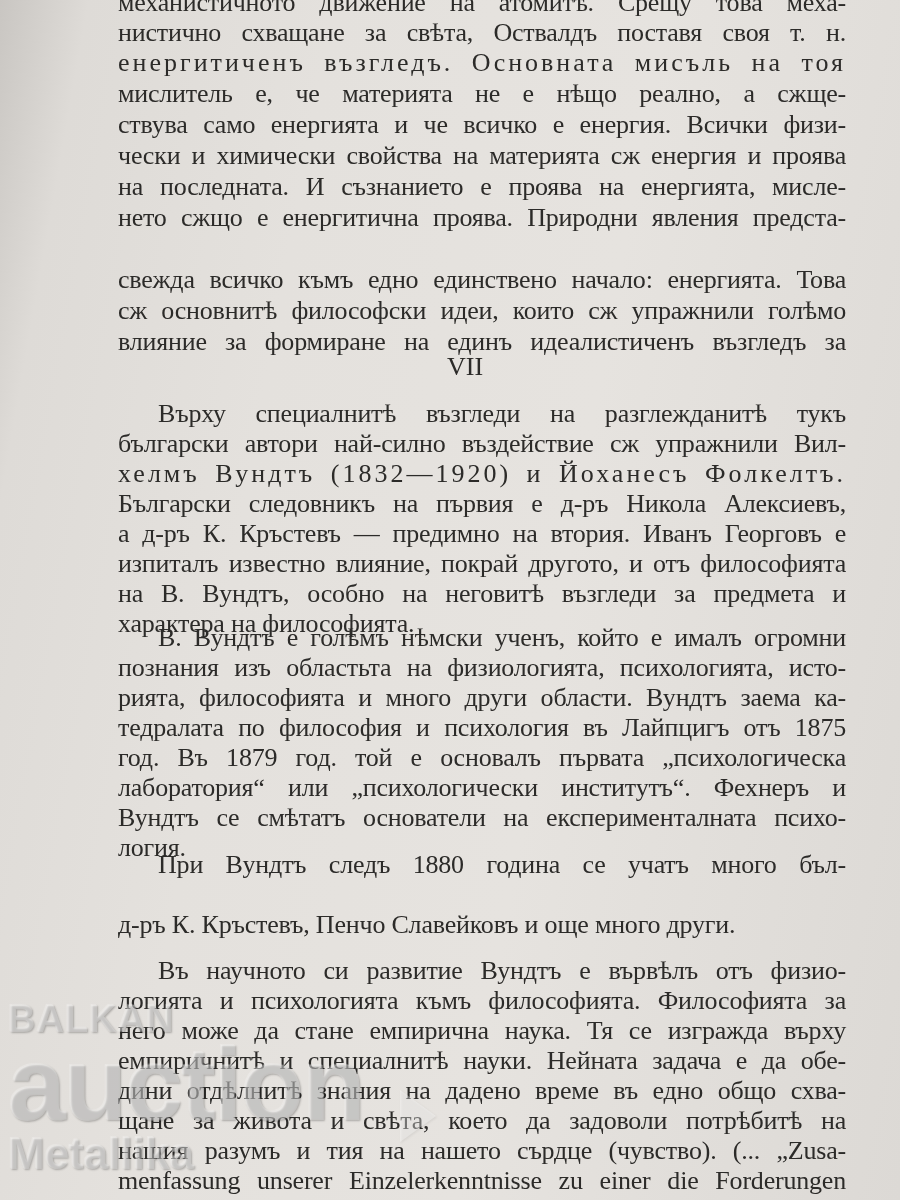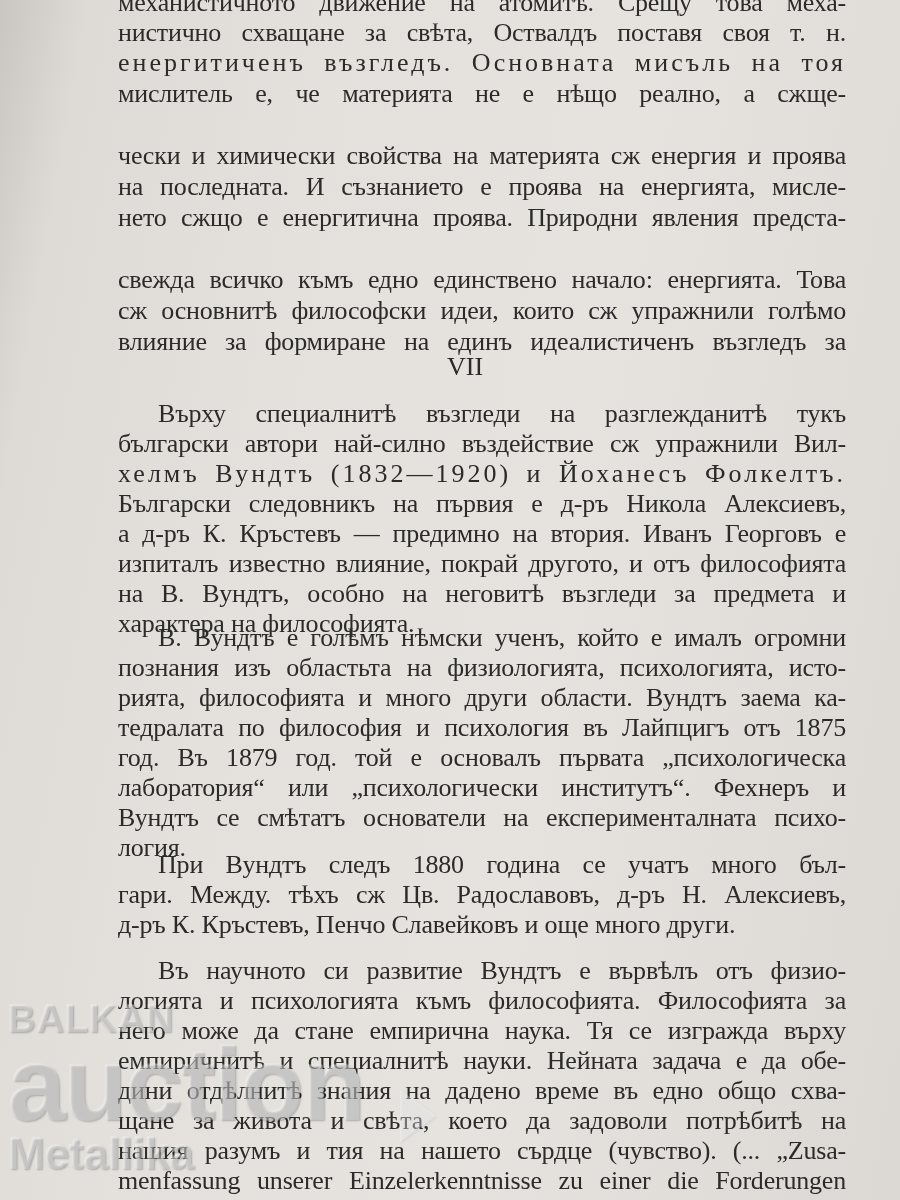--- a/index.html
+++ b/index.html
@@ -96,20 +96,21 @@
   </style>
 </head>
 <body>
 
 <div class="page">
 
   <div class="line" style="top:-12px;">механистичното движение на атомитѣ. Срещу това меха-</div>
   <div class="line" style="top:18px;">нистично схващане за свѣта, Оствалдъ поставя своя т. н.</div>
   <div class="line spaced" style="top:48px;">енергитиченъ възгледъ. Основната мисъль на тоя</div>
   <div class="line" style="top:79px;">мислитель е, че материята не е нѣщо реално, а сжще-</div>
+  <div class="line" style="top:110px;">ствува само енергията и че всичко е енергия. Всички физи-</div>
   <div class="line" style="top:141px;">чески и химически свойства на материята сж енергия и проява</div>
   <div class="line" style="top:172px;">на последната. И съзнанието е проява на енергията, мисле-</div>
   <div class="line" style="top:203px;">нето сжщо е енергитична проява. Природни явления предста-</div>
   <div class="line" style="top:265px;">свежда всичко къмъ едно единствено начало: енергията. Това</div>
   <div class="line" style="top:296px;">сж основнитѣ философски идеи, които сж упражнили голѣмо</div>
   <div class="line" style="top:327px;">влияние за формиране на единъ идеалистиченъ възгледъ за</div>
 
   <div class="heading">VII</div>
 
   <div class="line indent" style="top:399px;">Върху специалнитѣ възгледи на разглежданитѣ тукъ</div>
@@ -124,21 +125,20 @@
   <div class="line indent" style="top:623px;">В. Вундтъ е голѣмъ нѣмски ученъ, който е ималъ огромни</div>
   <div class="line" style="top:653px;">познания изъ областьта на физиологията, психологията, исто-</div>
   <div class="line" style="top:683px;">рията, философията и много други области. Вундтъ заема ка-</div>
   <div class="line" style="top:713px;">тедралата по философия и психология въ Лайпцигъ отъ 1875</div>
   <div class="line" style="top:743px;">год. Въ 1879 год. той е основалъ първата „психологическа</div>
   <div class="line" style="top:773px;">лаборатория“ или „психологически институтъ“. Фехнеръ и</div>
   <div class="line" style="top:803px;">Вундтъ се смѣтатъ основатели на експерименталната психо-</div>
   <div class="line last" style="top:833px;">логия.</div>
 
   <div class="line indent" style="top:850px;">При Вундтъ следъ 1880 година се учатъ много бъл-</div>
-  <div class="line" style="top:880px;">гари. Между. тѣхъ сж Цв. Радославовъ, д-ръ Н. Алексиевъ,</div>
   <div class="line last" style="top:910px;">д-ръ К. Кръстевъ, Пенчо Славейковъ и още много други.</div>
 
   <div class="line indent" style="top:956px;">Въ научното си развитие Вундтъ е вървѣлъ отъ физио-</div>
   <div class="line" style="top:986px;">логията и психологията къмъ философията. Философията за</div>
   <div class="line" style="top:1016px;">него може да стане емпирична наука. Тя се изгражда върху</div>
   <div class="line" style="top:1046px;">емпиричнитѣ и специалнитѣ науки. Нейната задача е да обе-</div>
   <div class="line" style="top:1076px;">дини отдѣлнитѣ знания на дадено време въ едно общо схва-</div>
   <div class="line" style="top:1106px;">щане за живота и свѣта, което да задоволи потрѣбитѣ на</div>
   <div class="line" style="top:1136px;">нашия разумъ и тия на нашето сърдце (чувство). (... „Zusa-</div>
   <div class="line" style="top:1166px;">menfassung unserer Einzelerkenntnisse zu einer die Forderungen</div>

